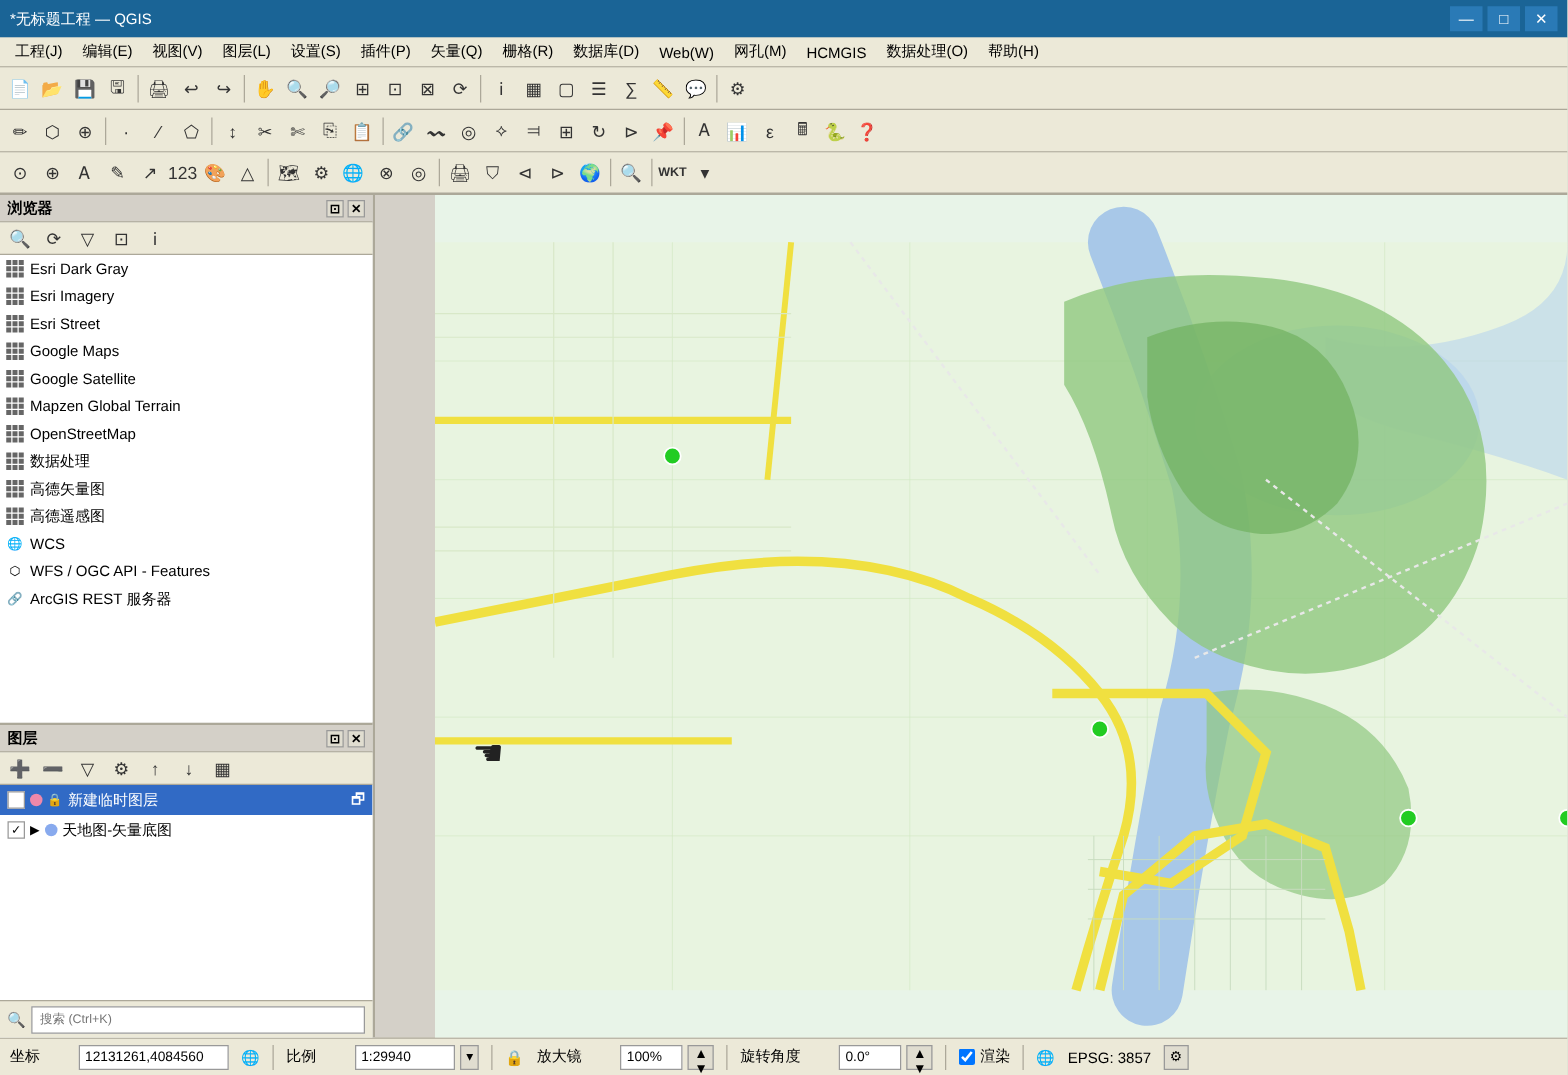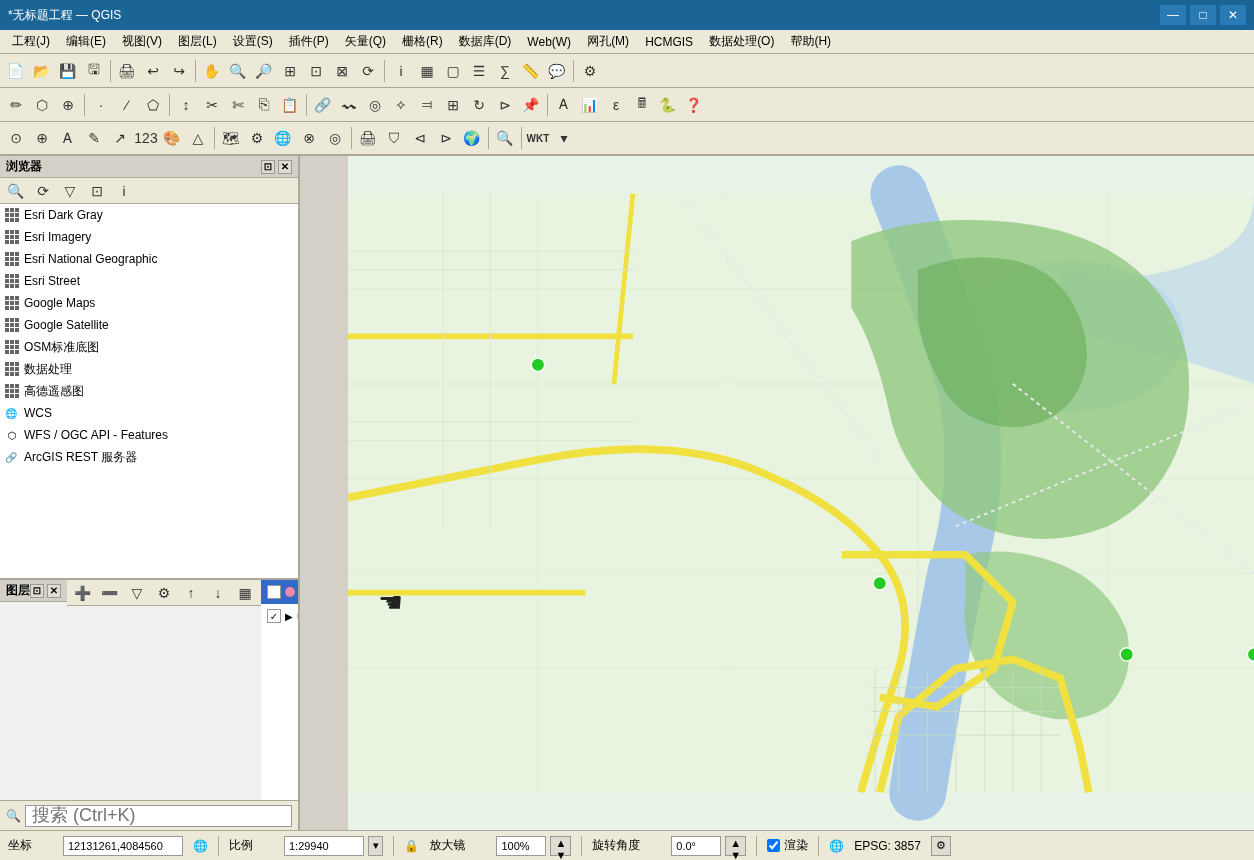--- a/index.html
+++ b/index.html
@@ -172,20 +172,21 @@
     }
     .grid-dot {
       width: 4px; height: 4px;
       background: #666;
     }
 
     
     #layers-panel {
       height: 220px;
       display: flex;
+      flex-direction: column;
     }
     .layers-toolbar {
       height: 26px;
       background: #ece9d8;
       display: flex;
       align-items: center;
       padding: 2px 4px;
       gap: 3px;
       border-bottom: 1px solid #aca899;
     }
@@ -229,21 +230,21 @@
       display: flex;
       align-items: center;
       padding: 0 6px;
       gap: 4px;
     }
     #search-bar input {
       flex: 1;
       height: 22px;
       border: 1px solid #999;
       padding: 2px 6px;
-      font-size: 18px;
+      font-size: 10px;
       background: white;
     }
 
     
     #map-area {
       flex: 1;
       position: relative;
       overflow: hidden;
       background: #e8f4e8;
     }
@@ -476,36 +477,20 @@
                 <span class="grid-dot"></span>
                 <span class="grid-dot"></span>
           <span class="grid-dot"></span>
                 <span class="grid-dot"></span>
                 <span class="grid-dot"></span>
           <span class="grid-dot"></span>
                 <span class="grid-dot"></span>
                 <span class="grid-dot"></span>
         </span>
       </span>
-            <span>Esri National Geographic</span>
-          </div>
-          <div class="tree-item">
-            <span class="tree-icon">
-        <span class="grid-icon">
-          <span class="grid-dot"></span>
-                <span class="grid-dot"></span>
-                <span class="grid-dot"></span>
-          <span class="grid-dot"></span>
-                <span class="grid-dot"></span>
-                <span class="grid-dot"></span>
-          <span class="grid-dot"></span>
-                <span class="grid-dot"></span>
-                <span class="grid-dot"></span>
-        </span>
-      </span>
             <span>Esri Street</span>
           </div>
           <div class="tree-item">
             <span class="tree-icon">
         <span class="grid-icon">
           <span class="grid-dot"></span>
                 <span class="grid-dot"></span>
                 <span class="grid-dot"></span>
           <span class="grid-dot"></span>
                 <span class="grid-dot"></span>
@@ -540,37 +525,69 @@
                 <span class="grid-dot"></span>
                 <span class="grid-dot"></span>
           <span class="grid-dot"></span>
                 <span class="grid-dot"></span>
                 <span class="grid-dot"></span>
           <span class="grid-dot"></span>
                 <span class="grid-dot"></span>
                 <span class="grid-dot"></span>
         </span>
       </span>
-            <span>OSM标准底图</span>
+            <span>Mapzen Global Terrain</span>
+          </div>
+          <div class="tree-item">
+            <span class="tree-icon">
+        <span class="grid-icon">
+          <span class="grid-dot"></span>
+                <span class="grid-dot"></span>
+                <span class="grid-dot"></span>
+          <span class="grid-dot"></span>
+                <span class="grid-dot"></span>
+                <span class="grid-dot"></span>
+          <span class="grid-dot"></span>
+                <span class="grid-dot"></span>
+                <span class="grid-dot"></span>
+        </span>
+      </span>
+            <span>OpenStreetMap</span>
           </div>
           <div class="tree-item">
             <span class="tree-icon">
         <span class="grid-icon">
           <span class="grid-dot"></span>
                 <span class="grid-dot"></span>
                 <span class="grid-dot"></span>
           <span class="grid-dot"></span>
                 <span class="grid-dot"></span>
                 <span class="grid-dot"></span>
           <span class="grid-dot"></span>
                 <span class="grid-dot"></span>
                 <span class="grid-dot"></span>
         </span>
       </span>
             <span>数据处理</span>
+          </div>
+          <div class="tree-item">
+            <span class="tree-icon">
+        <span class="grid-icon">
+          <span class="grid-dot"></span>
+                <span class="grid-dot"></span>
+                <span class="grid-dot"></span>
+          <span class="grid-dot"></span>
+                <span class="grid-dot"></span>
+                <span class="grid-dot"></span>
+          <span class="grid-dot"></span>
+                <span class="grid-dot"></span>
+                <span class="grid-dot"></span>
+        </span>
+      </span>
+            <span>高德矢量图</span>
           </div>
           <div class="tree-item">
             <span class="tree-icon">
         <span class="grid-icon">
           <span class="grid-dot"></span>
                 <span class="grid-dot"></span>
                 <span class="grid-dot"></span>
           <span class="grid-dot"></span>
                 <span class="grid-dot"></span>
                 <span class="grid-dot"></span>

